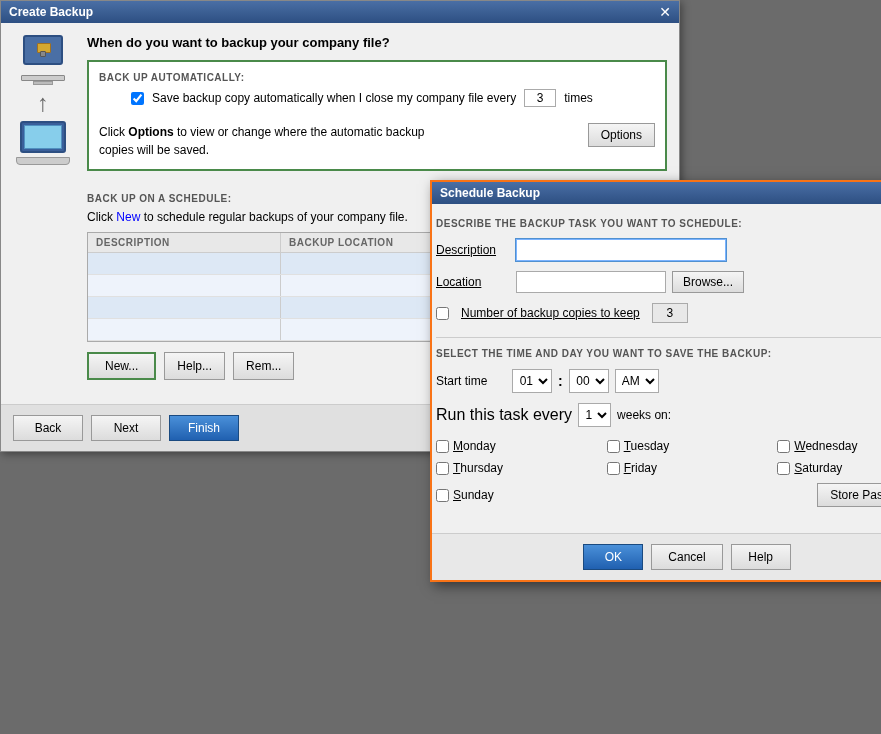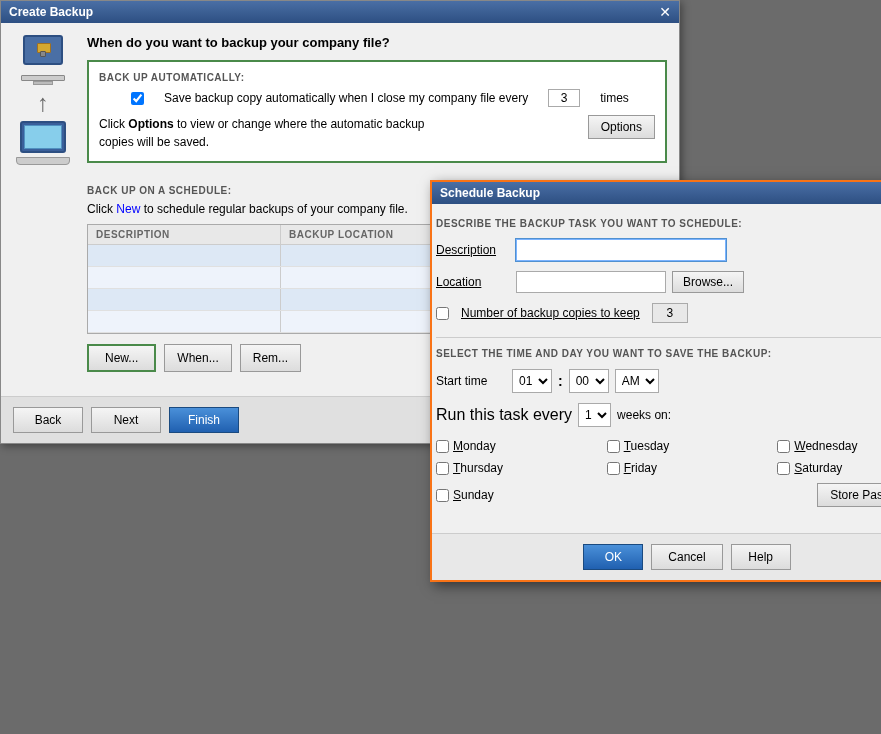--- a/index.html
+++ b/index.html
@@ -60,22 +60,22 @@
     .section-label {
       font-size: 10px;
       font-weight: bold;
       color: #555;
       letter-spacing: 0.5px;
       margin-bottom: 6px;
     }
     .checkbox-row {
       display: flex;
       align-items: center;
-      gap: 20px;
-      margin-bottom: 8px;
+      gap: 8px;
+      margin-bottom: 16px;
       flex-wrap: wrap;
       padding-left: 32px;
     }
     .checkbox-row input[type="checkbox"] {
       margin: 0;
     }
     .checkbox-label {
       font-size: 12px;
       color: #000;
     }
@@ -274,20 +274,21 @@
     .time-label {
       font-size: 12px;
       min-width: 70px;
     }
     .time-select {
       border: 1px solid #aaa;
       padding: 3px 2px;
       font-size: 12px;
       background: white;
       cursor: pointer;
+      text-align: right;
     }
     .colon {
       font-size: 14px;
       font-weight: bold;
     }
     .task-row {
       display: flex;
       align-items: center;
       gap: 6px;
       margin-bottom: 12px;
@@ -420,21 +421,21 @@
             </div>
             <div class="table-row">
               <div class="table-cell"></div>
               <div class="table-cell"></div>
               <div class="table-cell"></div>
             </div>
           </div>
 
           <div class="action-buttons">
             <button class="btn btn-new">New...</button>
-            <button class="btn">When...</button>
+            <button class="btn">Help...</button>
             <button class="btn">Rem...</button>
           </div>
         </div>
       </div>
     </div>
   </div>
   <div class="footer-buttons">
     <button class="btn btn-back">Back</button>
     <button class="btn btn-next">Next</button>
     <button class="btn btn-finish btn-blue">Finish</button>

